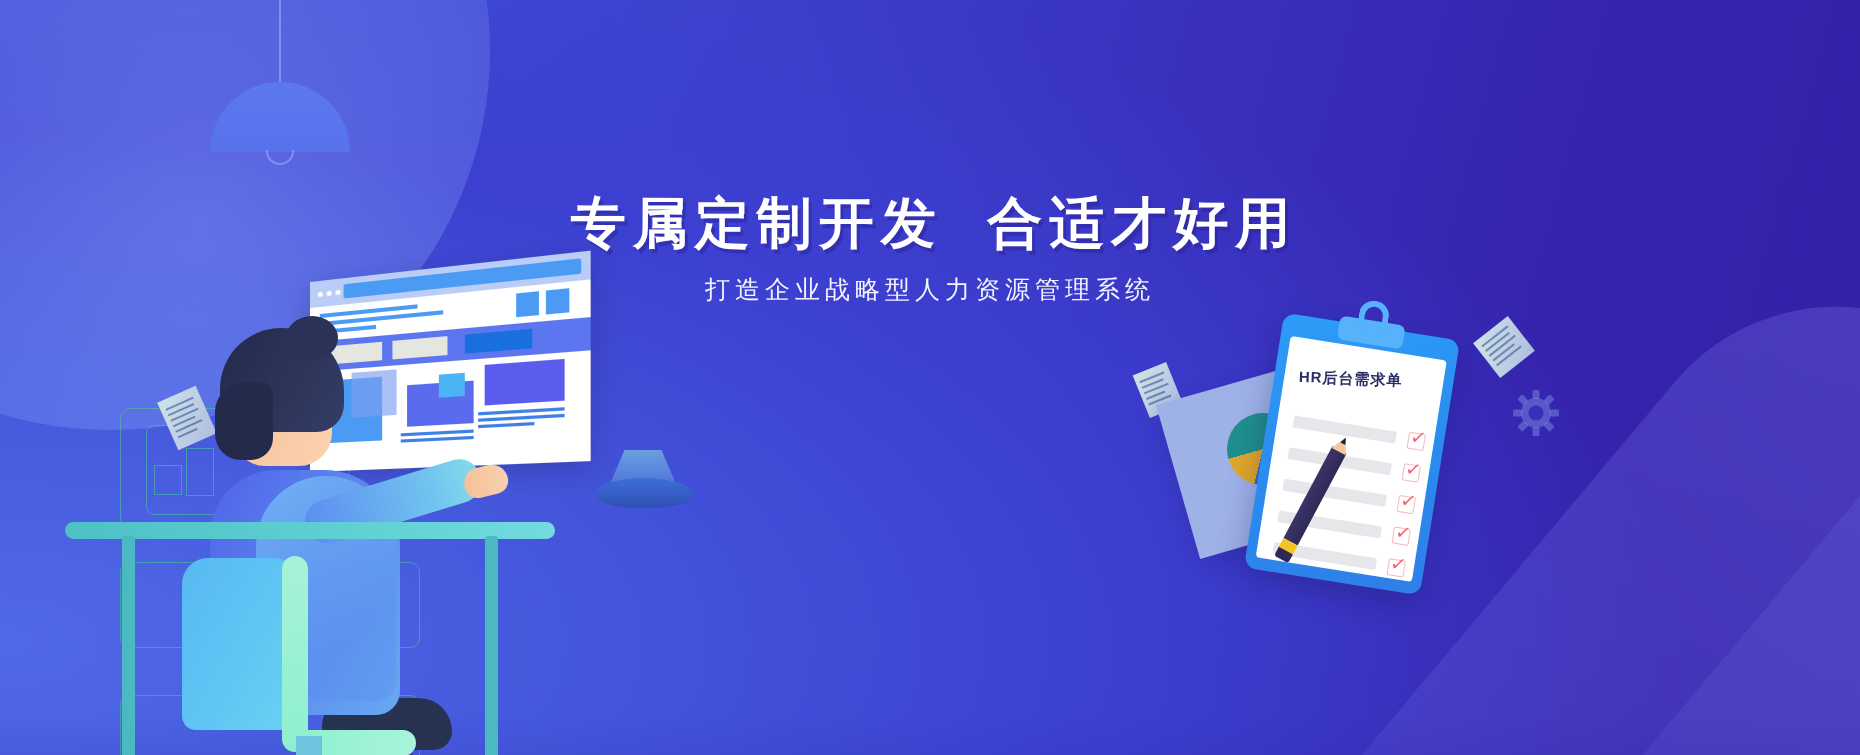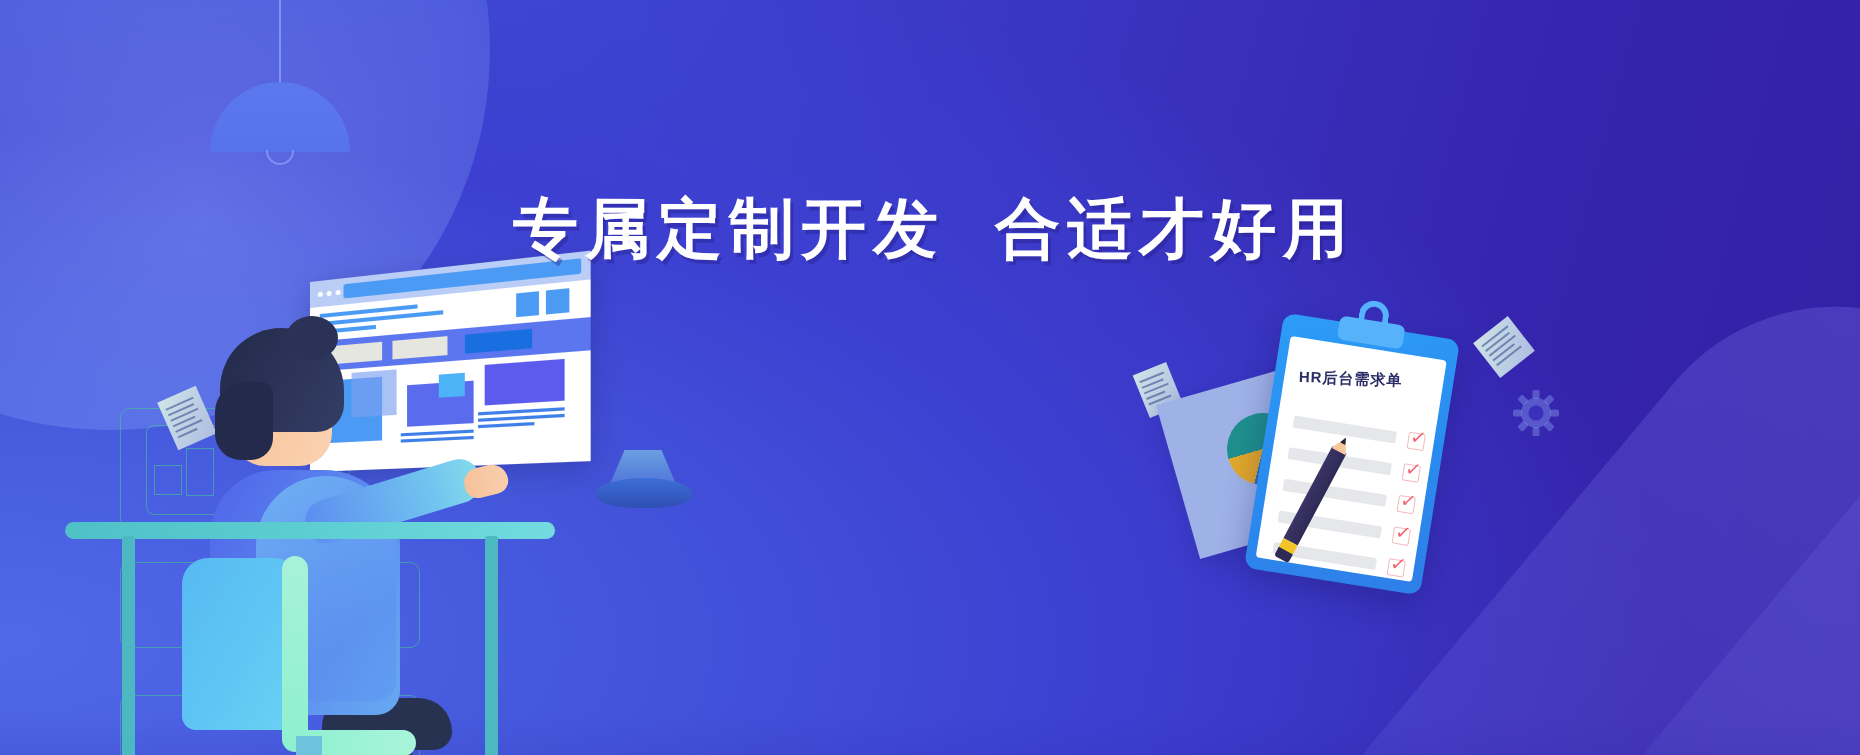--- a/index.html
+++ b/index.html
@@ -68,21 +68,21 @@
   
   .sheet{ position:absolute; background:linear-gradient(135deg,#cfe4e8 0%,#aebde0 100%); }
   .sheet i{ position:absolute; left:12%; height:1.6px; background:rgba(70,92,150,.65); display:block; }
 
   
   .copy{
     position:absolute; left:0; right:0; top:196px;
     text-align:center; z-index:9;
   }
   .headline{
-    font-size:65px; font-weight:bold; color:#ffffff;
+    font-size:55px; font-weight:bold; color:#ffffff;
     letter-spacing:7px; line-height:1;
     text-shadow:3px 4px 0 rgba(38,30,140,.42);
     white-space:pre;
     padding-left:8px;
   }
   .subhead{
     margin-top:26px;
     font-size:25px; color:#f2f4ff; letter-spacing:5px; line-height:1;
     white-space:pre;
   }
@@ -360,20 +360,21 @@
       <i style="top:7px;width:74%"></i>
         <i style="top:13px;width:68%"></i>
       <i style="top:19px;width:74%"></i>
         <i style="top:25px;width:60%"></i>
       <i style="top:31px;width:70%"></i>
     </div>
   </div>
 
   <div class="copy">
     <div class="headline">专属定制开发  合适才好用</div>
+    <div class="subhead">打造企业战略型人力资源管理系统</div>
   </div>
 
   <div class="scene-left">
 
     <div class="monitor">
       <div class="mon-screen">
 
         <div class="mon-bar">
           <span class="dot" style="left:8px"></span>
           <span class="dot" style="left:17px"></span>

